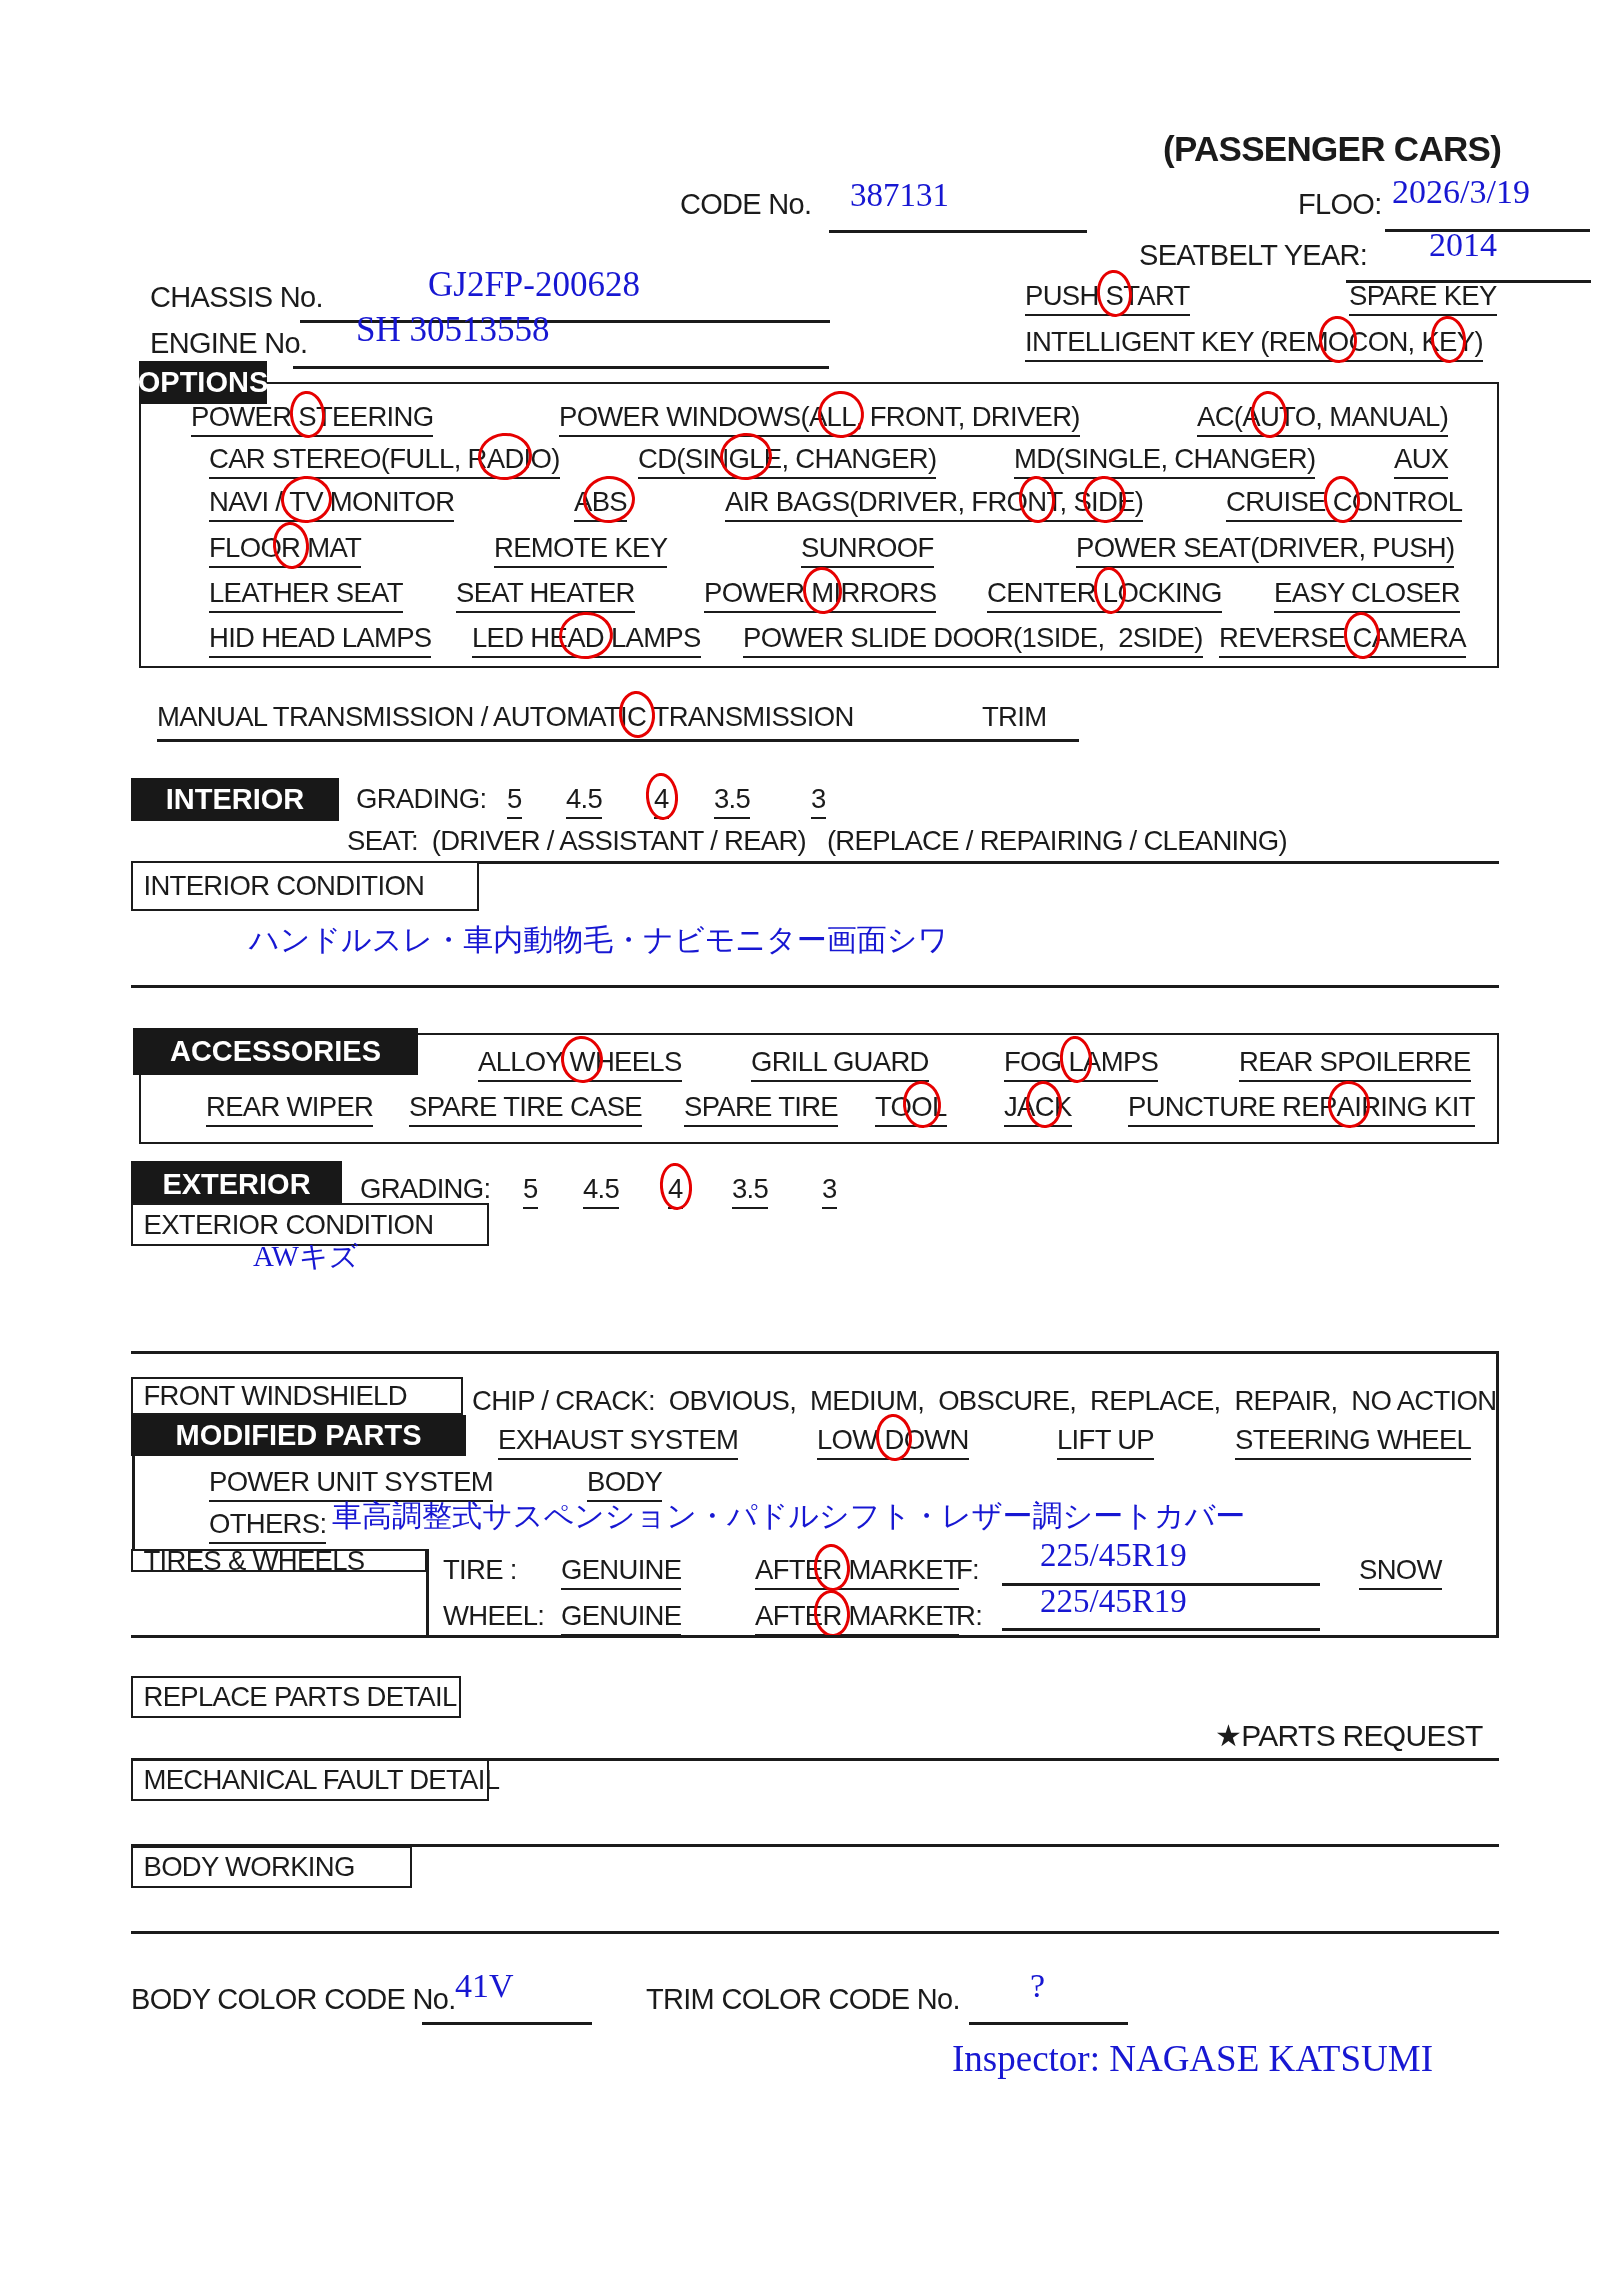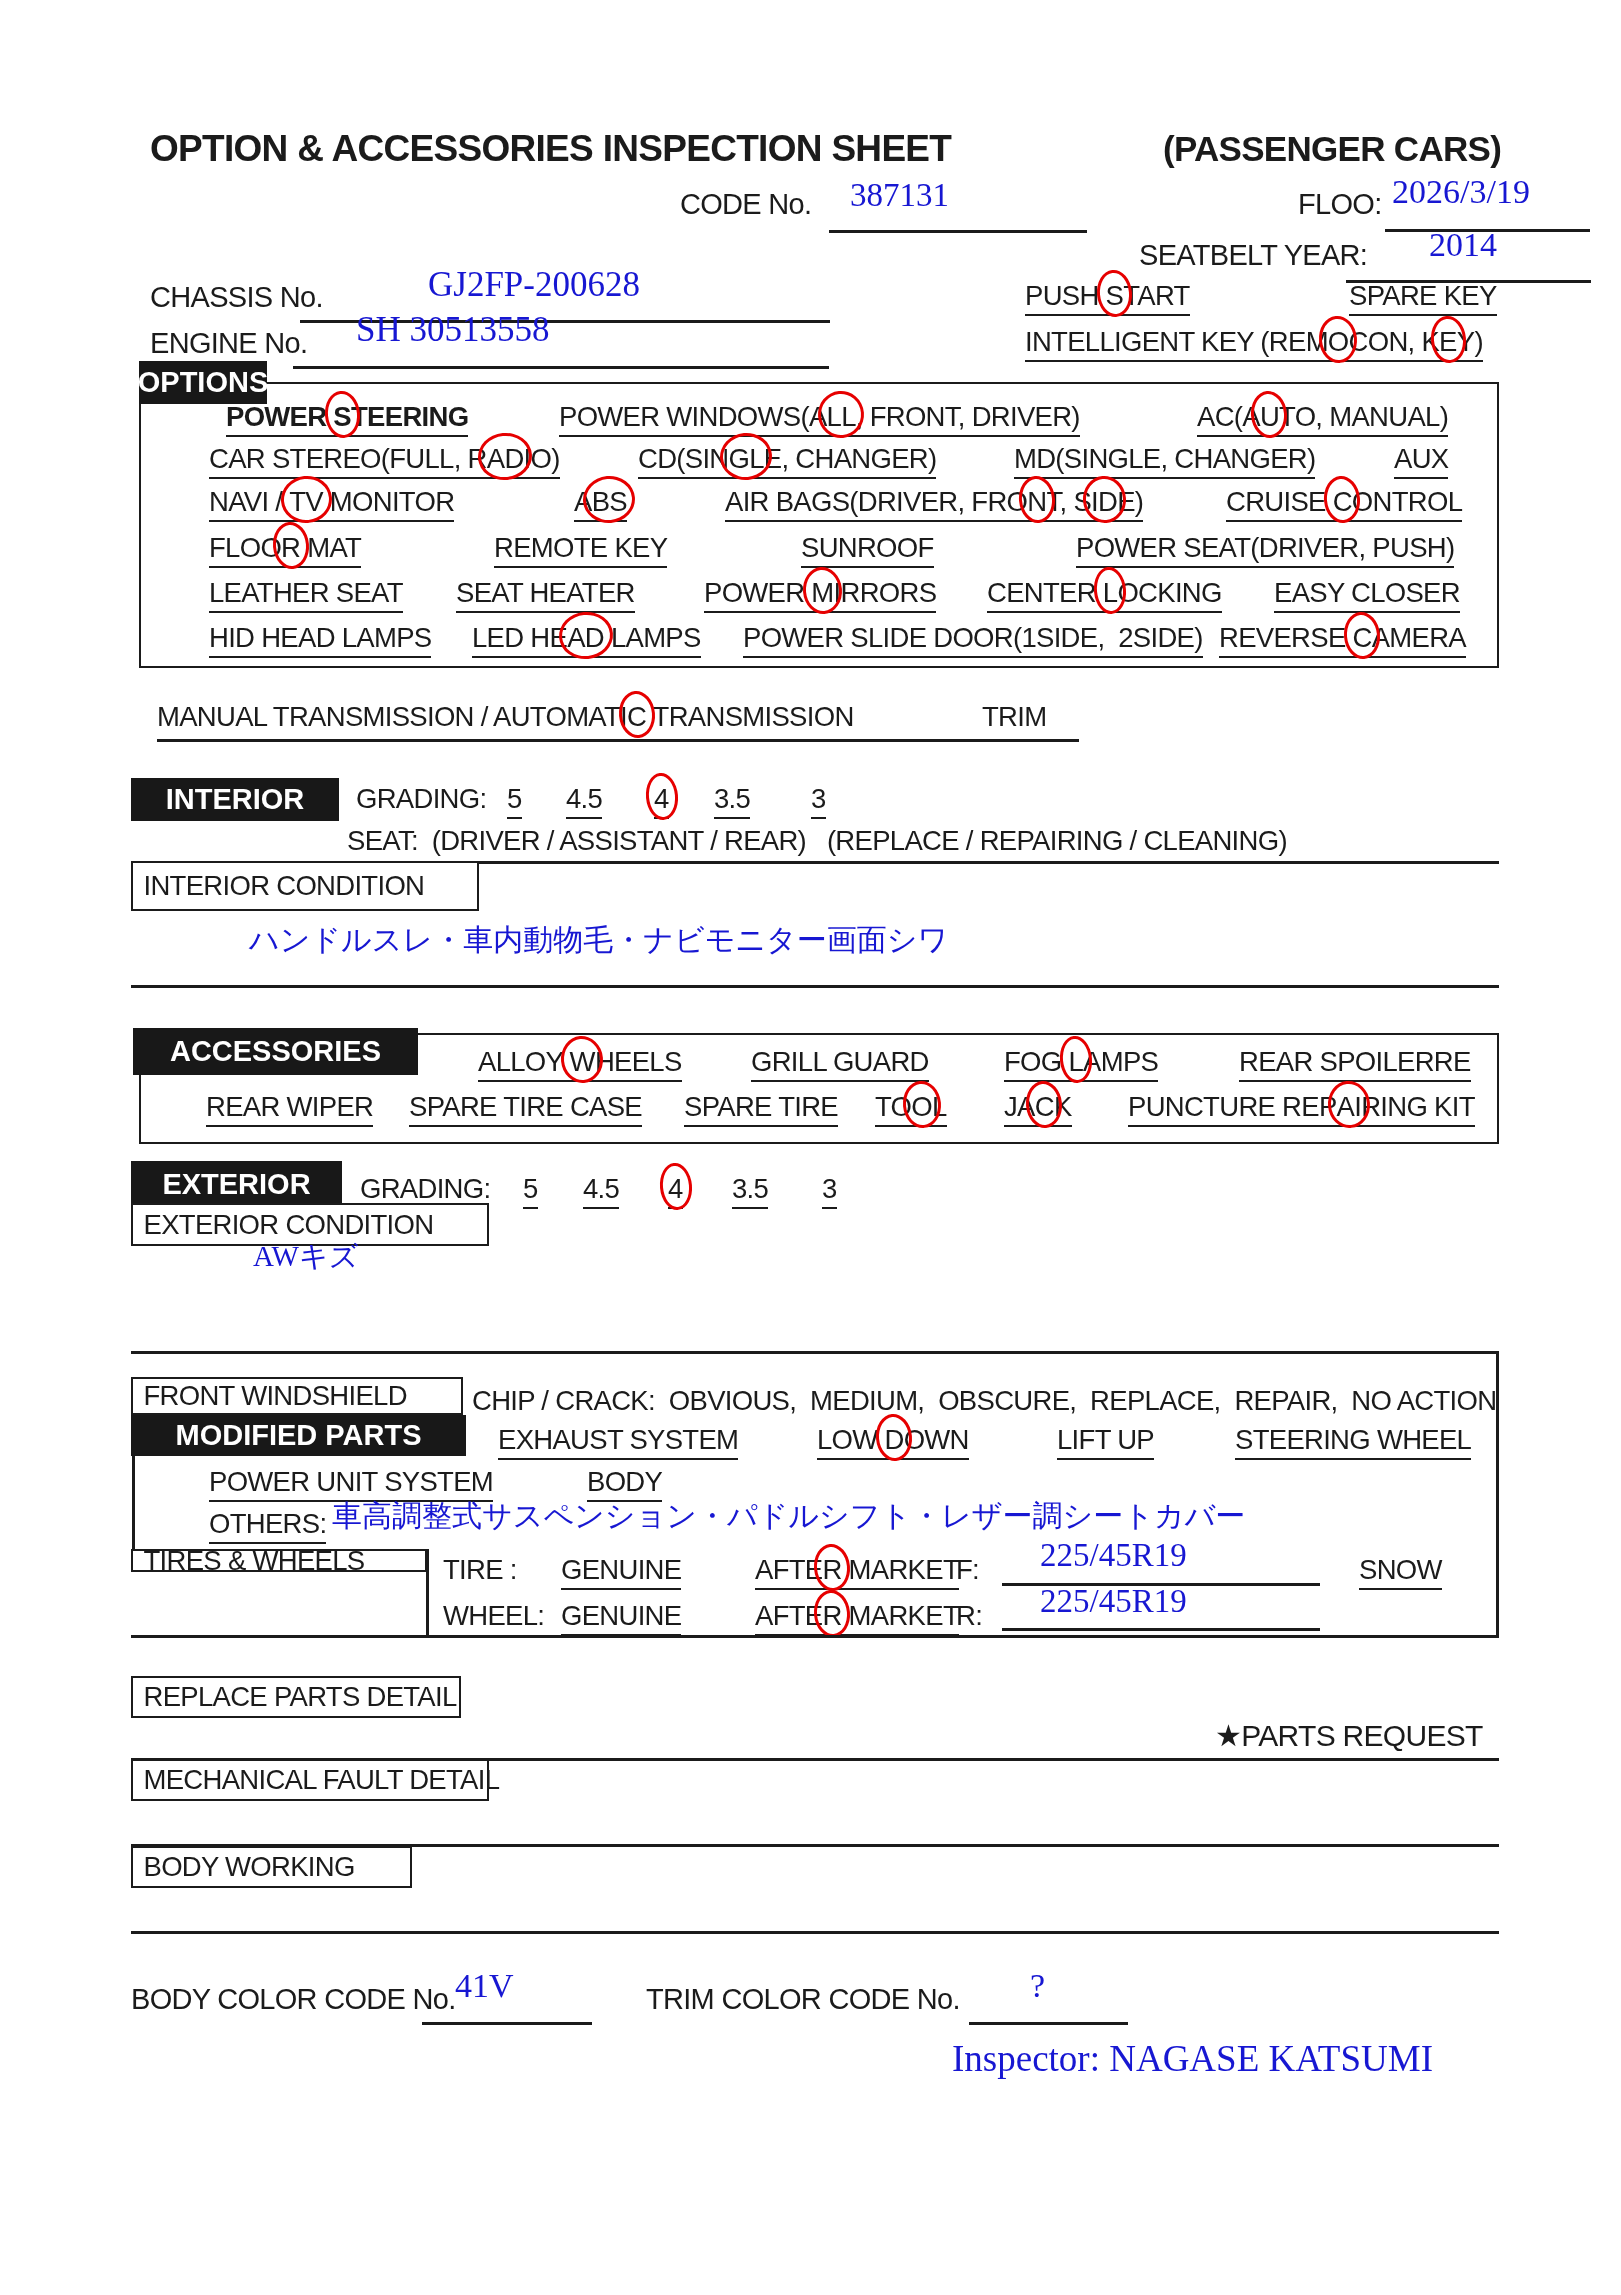--- a/index.html
+++ b/index.html
@@ -18,21 +18,20 @@
   .vrule{position:absolute;width:2.6px;background:#1b1b1b;}
   .obox{position:absolute;border:2.6px solid #1b1b1b;box-sizing:border-box;}
   .circ{position:relative;display:inline-block;}
   .circ::after{content:"";position:absolute;left:-8.5px;right:-8.5px;top:-9.8px;bottom:-5.9px;border:3.9px solid #e60000;border-radius:50%;transform:rotate(-5deg);}
 </style>
 </head>
 <body>
 
 <div class="page">
 
-  <div class="lbl b fs56" style="left:150px;top:128px;">OPTION &amp; ACCESSORIES INSPECTION SHEET</div>
   <div class="lbl b fs54" style="left:1163px;top:129px;">(PASSENGER CARS)</div>
 
   <div class="lbl" style="left:680px;top:188px;font-size:29px;">CODE No.</div>
   <div class="blue" style="left:850px;top:177px;">387131</div>
   <div class="rule" style="left:829px;top:230px;width:258px;"></div>
 
   <div class="lbl" style="left:1298px;top:188px;font-size:29px;">FLOO:</div>
   <div class="blue" style="left:1392px;top:173px;font-size:34px;">2026/3/19</div>
   <div class="rule" style="left:1385px;top:229px;width:205px;"></div>
 
@@ -48,21 +47,21 @@
   <div class="blue" style="left:356px;top:311px;font-size:35px;">SH 30513558</div>
   <div class="rule" style="left:293px;top:366px;width:536px;"></div>
 
   <span class="lbl u" style="left:1025px;top:280px;"><span>PUSH </span><span class="circ">S</span><span>TART</span></span>
   <span class="lbl u" style="left:1349px;top:280px;"><span>SPARE KEY</span></span>
   <span class="lbl u" style="left:1025px;top:326px;"><span>INTELLIGENT KEY (REM</span><span class="circ">O</span><span>CON, K</span><span class="circ">E</span><span>Y)</span></span>
 
   <div class="obox" style="left:139px;top:382px;width:1360px;height:286px;"></div>
   <div class="tab" style="left:139px;top:361px;width:128px;height:43px;"><span>OPTIONS</span></div>
 
-  <span class="lbl u" style="left:226px;top:401px;font-weight:bold;"><span>POWER </span><span class="circ">S</span><span>TEERING</span></span>
+  <span class="lbl u" style="left:191px;top:401px;"><span>POWER </span><span class="circ">S</span><span>TEERING</span></span>
   <span class="lbl u" style="left:559px;top:401px;"><span>POWER WINDOWS(A</span><span class="circ">LL</span><span>, FRONT, DRIVER)</span></span>
   <span class="lbl u" style="left:1197px;top:401px;"><span>AC(A</span><span class="circ">U</span><span>TO, MANUAL)</span></span>
 
   <span class="lbl u" style="left:209px;top:443px;"><span>CAR STEREO(FULL, R</span><span class="circ">AD</span><span>IO)</span></span>
   <span class="lbl u" style="left:638px;top:443px;"><span>CD(SIN</span><span class="circ">GL</span><span>E, CHANGER)</span></span>
   <span class="lbl u" style="left:1014px;top:443px;"><span>MD(SINGLE, CHANGER)</span></span>
   <span class="lbl u" style="left:1394px;top:443px;"><span>AUX</span></span>
 
   <span class="lbl u" style="left:209px;top:486px;"><span>NAVI / </span><span class="circ">TV</span><span> MONITOR</span></span>
   <span class="lbl u" style="left:574px;top:486px;"><span>A</span><span class="circ">BS</span></span>

